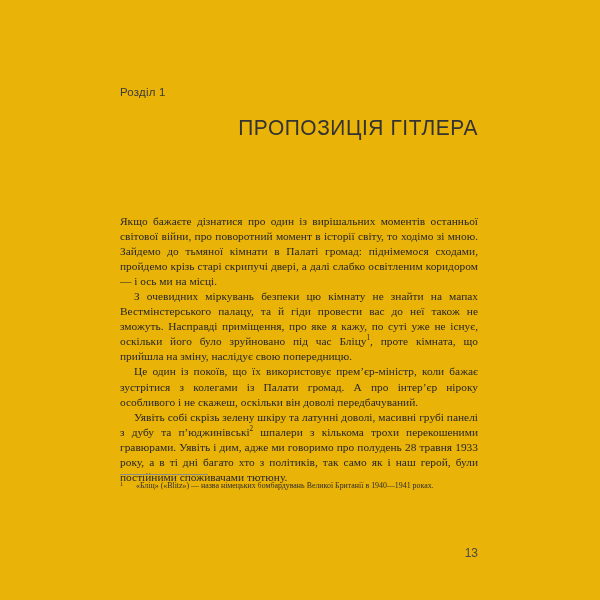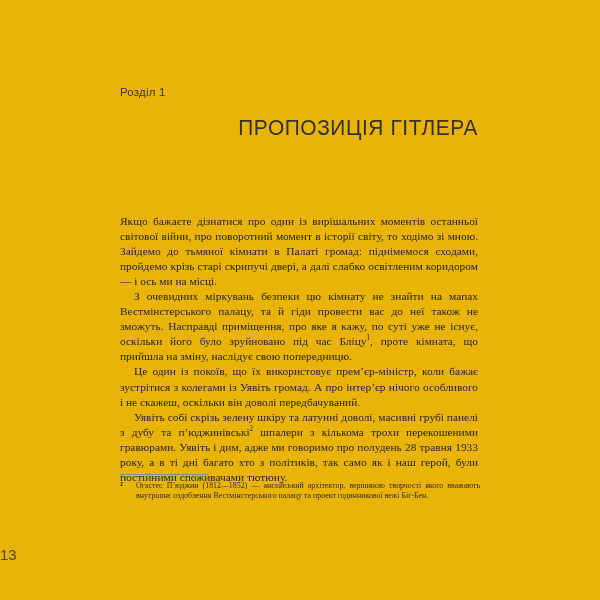--- a/index.html
+++ b/index.html
@@ -109,48 +109,46 @@
     font-size: 6.2px;
     color: #2d2d2d;
   }
 
   
   .folio {
     position: absolute;
     left: 0;
     top: 546px;
     width: 478px;
+    text-align: right;
     font-family: "Liberation Sans", "DejaVu Sans", sans-serif;
-    font-size: 15px;
+    font-size: 12px;
     color: #4a4a4a;
   }
 </style>
 </head>
 <body>
 
 <div class="page">
 
   <div class="chapter-head">
     <div class="chapter-label">Розділ 1</div>
     <div class="chapter-title">ПРОПОЗИЦІЯ ГІТЛЕРА</div>
   </div>
 
   <div class="body-copy">
     <p class="first">Якщо бажаєте дізнатися про один із вирішальних моментів остан­ньої світової війни, про поворотний момент в історії світу, то ходімо зі мною. Зайдемо до тьмяної кімнати в Палаті громад: піднімемося сходами, пройдемо крізь старі скрипучі двері, а да­лі слабко освітленим коридором — і ось ми на місці.</p>
     <p><span>З очевидних міркувань безпеки цю кімнату не знайти на мапах Вестмінстерського палацу, та й гіди провести вас до неї також не зможуть. Насправді приміщення, про яке я кажу, по суті уже не існує, оскільки його було зруйновано під час Бліцу</span><sup class="fn">1</sup><span>, проте кімната, що прийшла на зміну, наслідує свою попередницю.</span></p>
-    <p>Це один із покоїв, що їх використовує прем’єр-міністр, коли бажає зустрітися з колегами із Уявіть громад. А про інтер’єр ні­чого особливого і не скажеш, оскільки він доволі передбачуваний.</p>
+    <p>Це один із покоїв, що їх використовує прем’єр-міністр, коли бажає зустрітися з колегами із Палати громад. А про інтер’єр ні­року особливого і не скажеш, оскільки він доволі передбачуваний.</p>
     <p><span>Уявіть собі скрізь зелену шкіру та латунні доволі, масивні грубі панелі з дубу та п’юджинівські</span><sup class="fn">2</sup><span> шпалери з кількома трохи перекошеними гравюрами. Уявіть і дим, адже ми говоримо про полудень 28 травня 1933 року, а в ті дні багато хто з політиків, так само як і наш герой, були постійними споживачами тютюну.</span></p>
   </div>
 
   <div class="footnote-area">
     <div class="footnote-rule"></div>
     <div class="footnote">
       <span class="marker">1</span>
-    </div>
-    <div class="footnote">
-      <span class="marker">2</span>
-      <span>Огастес П’юджин (1812—1852) — англійський архітектор, вершиною творчості якого вважають внутрішнє оздоблення Вестмінстерського палацу та проект го­динникової вежі Біг-Бен.</span>
+      <span>«Бліц» («Blitz») — назва німецьких бомбардувань Великої Британії в 1940—1941 роках.</span>
     </div>
   </div>
 
   <div class="folio">13</div>
 
 </div>
 
 </body></html>

